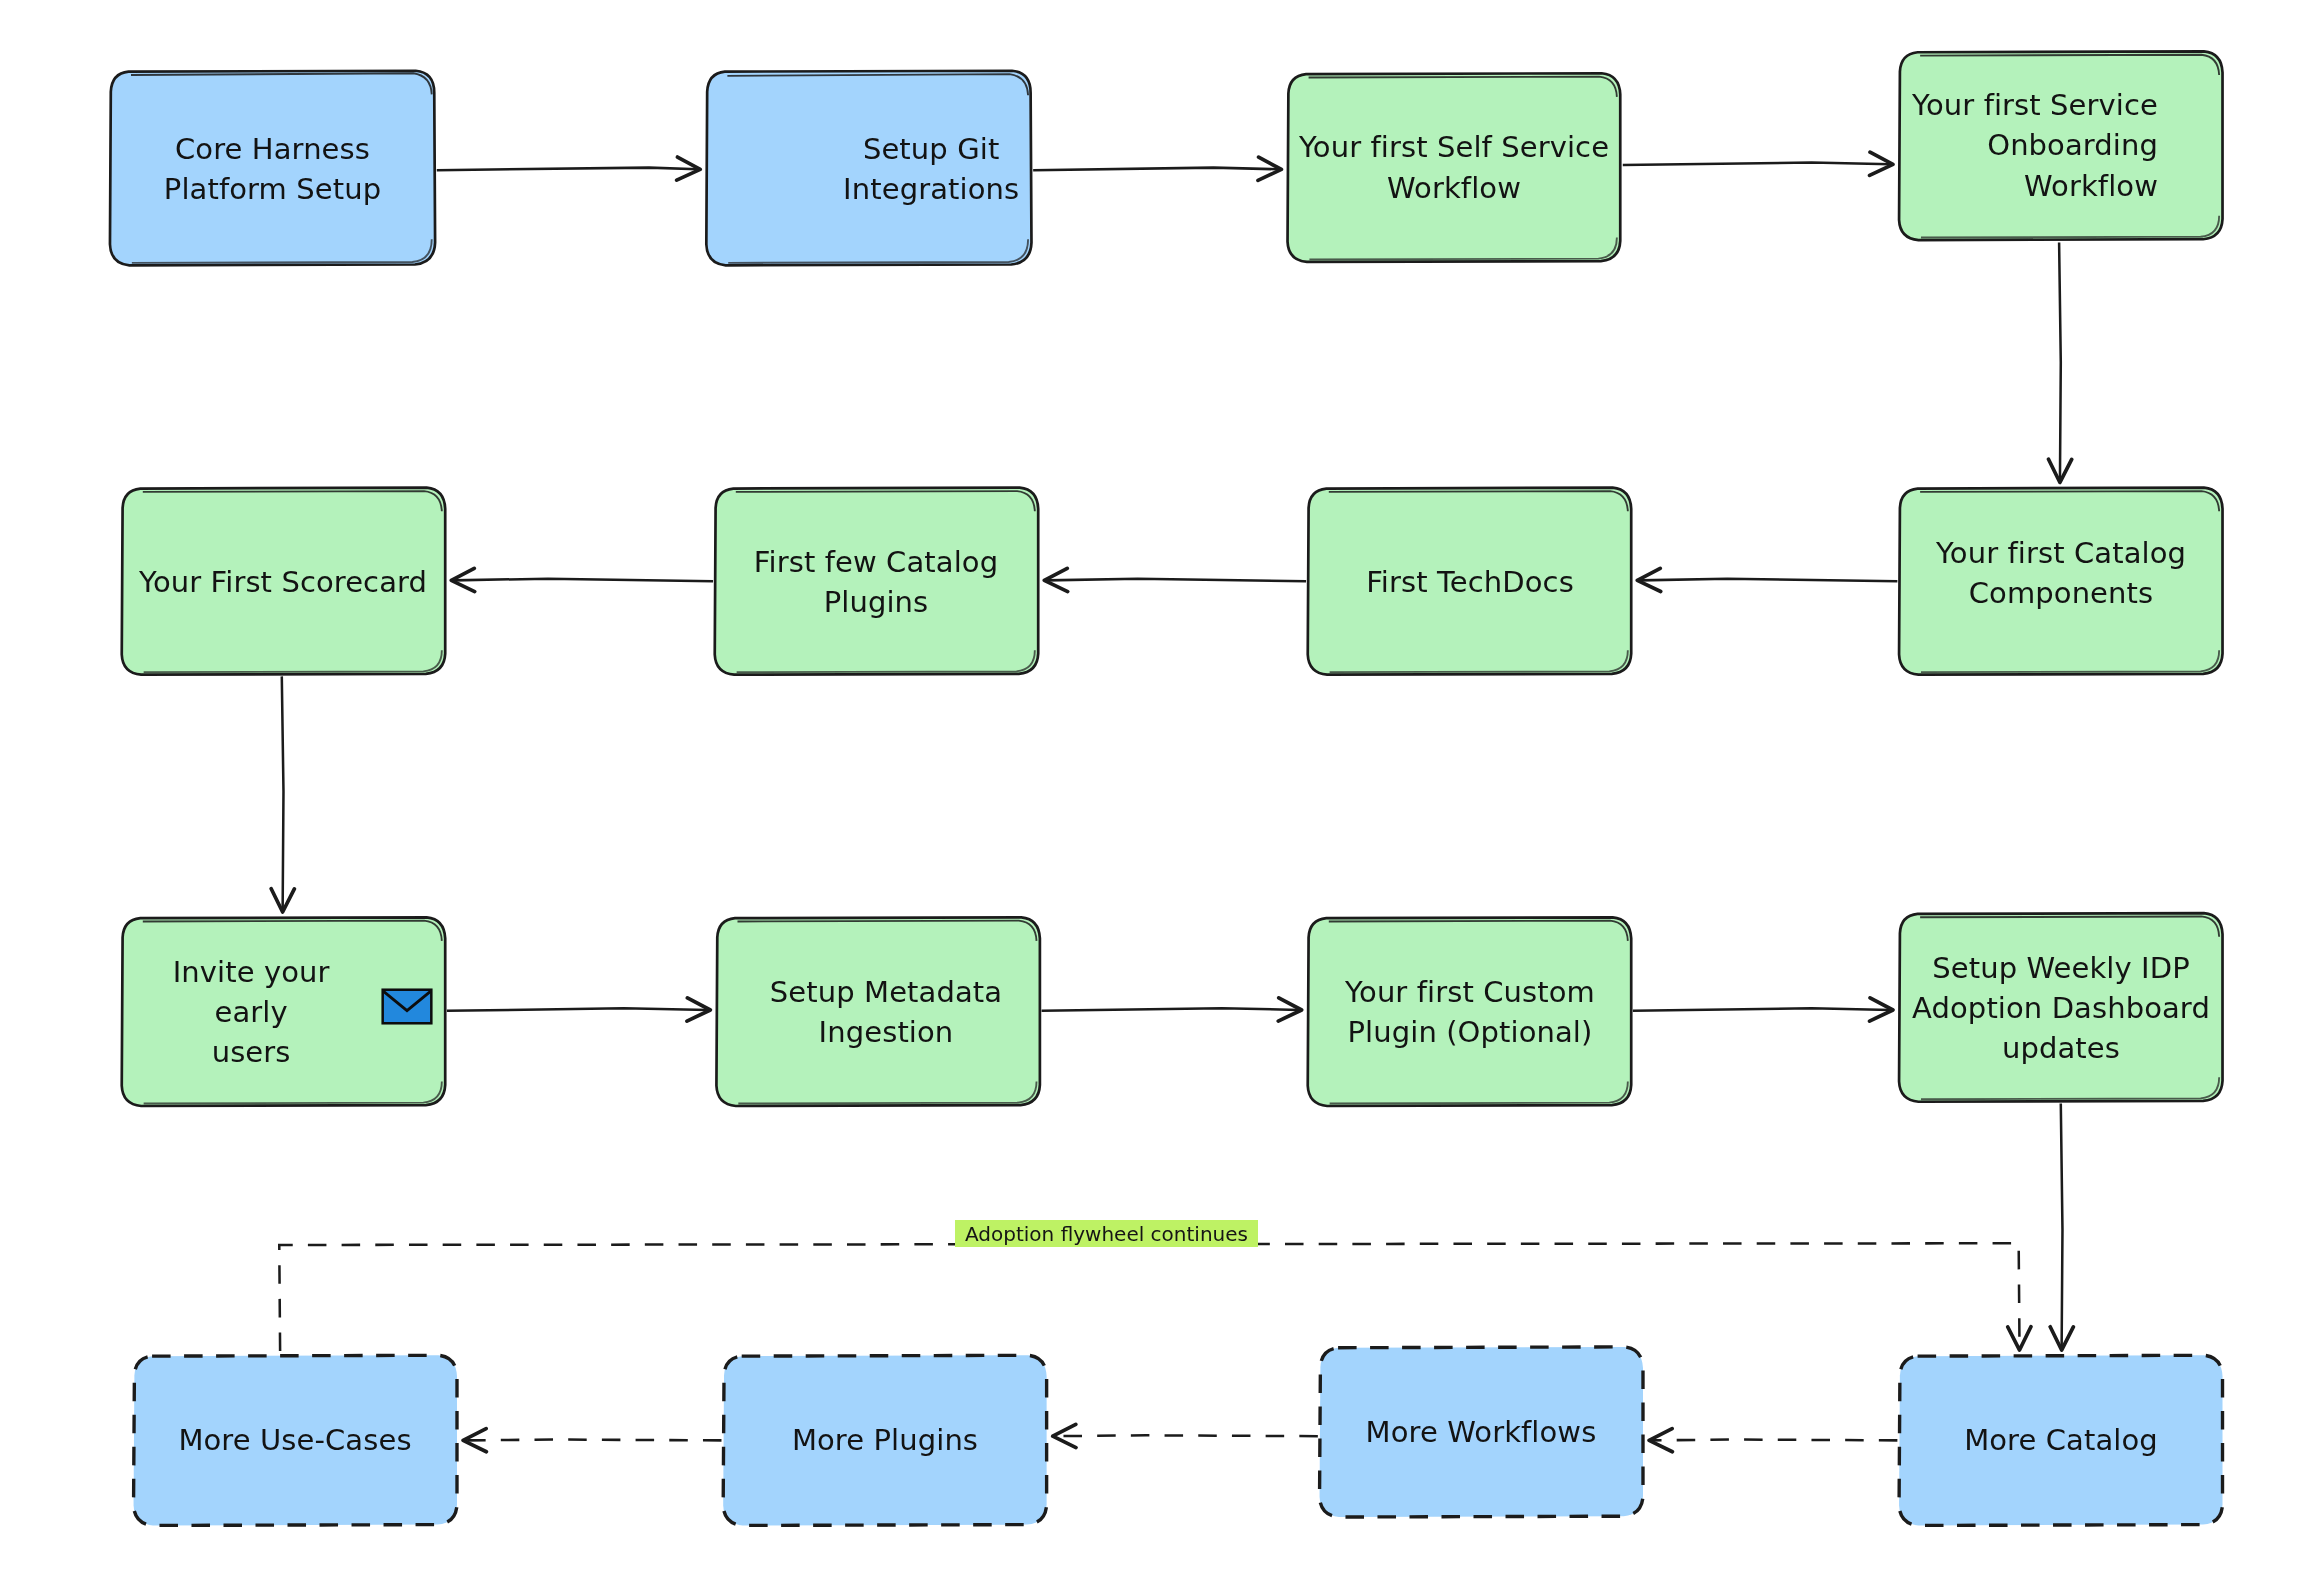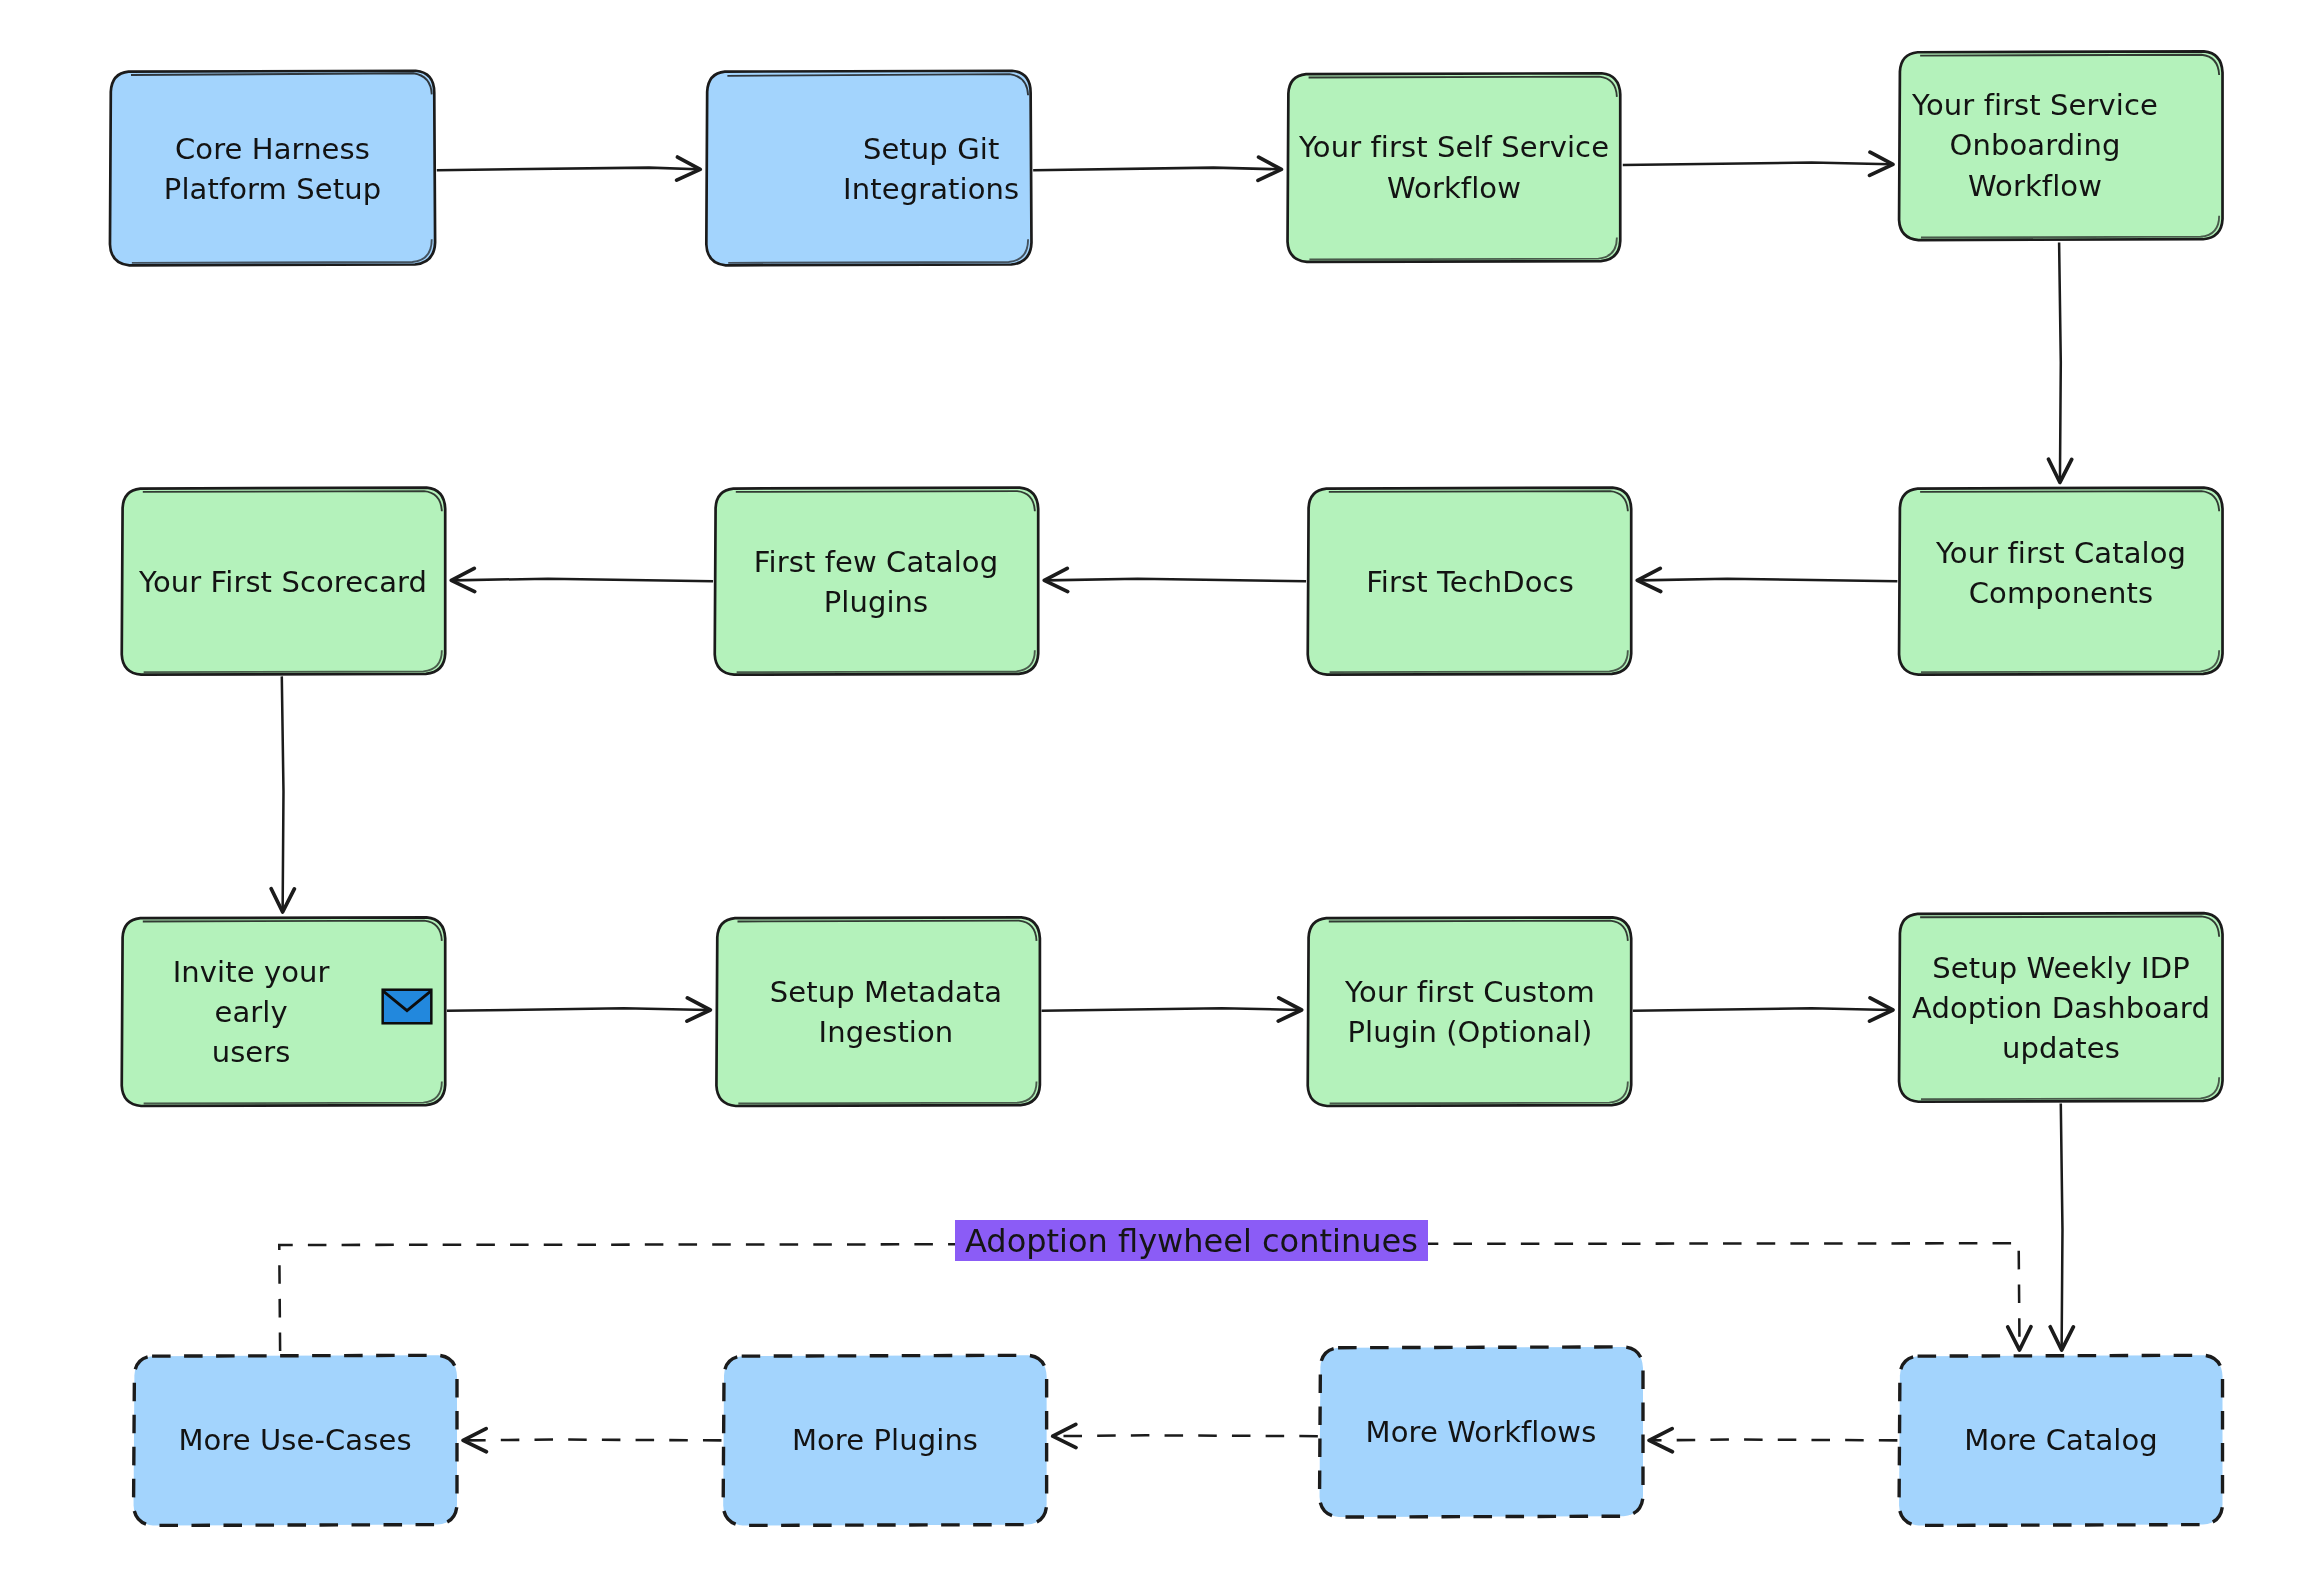--- a/index.html
+++ b/index.html
@@ -43,23 +43,23 @@
     border-radius: 18.5px;
     z-index: 3;
     background: transparent;
   }
   .node-label {
     display: block;
     white-space: pre-line;
   }
   .edge-label {
     position: absolute;
-    font-size: 32px;
+    font-size: 20px;
     color: #151515;
-    background: #8b5cf6;
+    background: #bef264;
     padding: 1.7px 10px;
     white-space: nowrap;
     z-index: 4;
   }
   .mail-icon {
     display: inline-block;
     vertical-align: -5px;
     margin-left: 11.8px;
   }
 </style>
@@ -207,21 +207,21 @@
   <div class="node" style="left:706px; top:72px; width:325px; height:194px;justify-content:flex-end;">
     <span class="node-label">Setup Git
 Integrations</span>
   </div>
 
   <div class="node" style="left:1287px; top:74px; width:334px; height:187px;">
     <span class="node-label">Your first Self Service
 Workflow</span>
   </div>
 
-  <div class="node" style="left:1899px; top:52px; width:272px; height:187px;">
+  <div class="node" style="left:1899px; top:52px; width:272px; height:187px;text-align:right;">
     <span class="node-label">Your first Service
 Onboarding
 Workflow</span>
   </div>
 
   <div class="node" style="left:1899px; top:489px; width:324px; height:168px;">
     <span class="node-label">Your first Catalog
 Components</span>
   </div>
 

